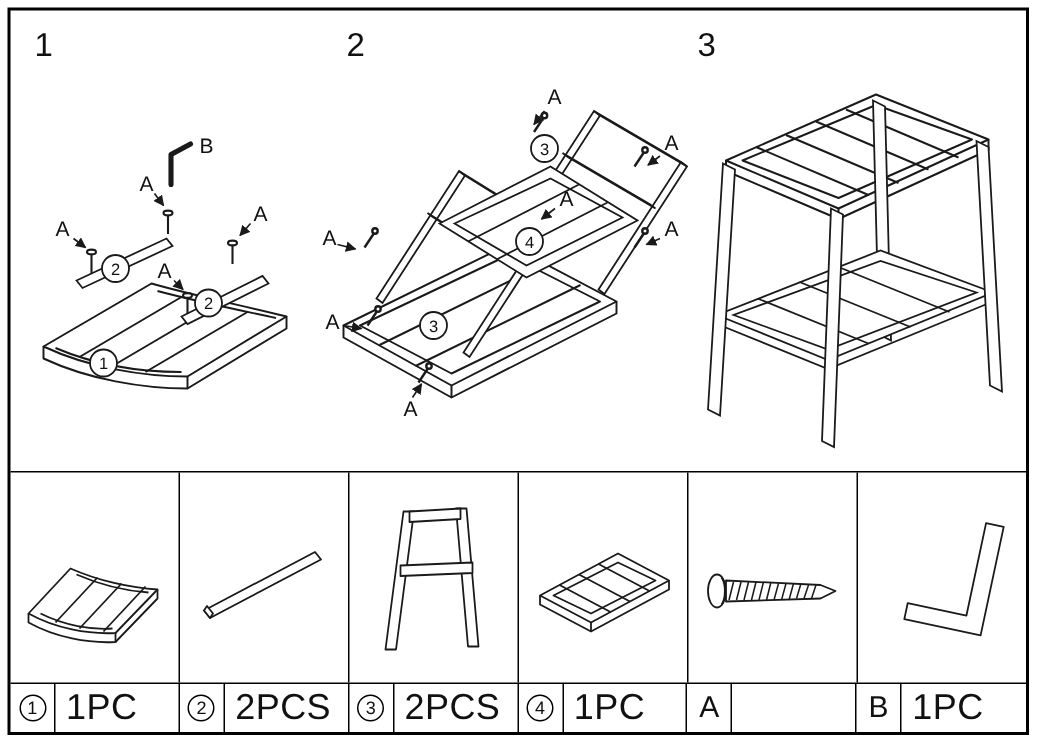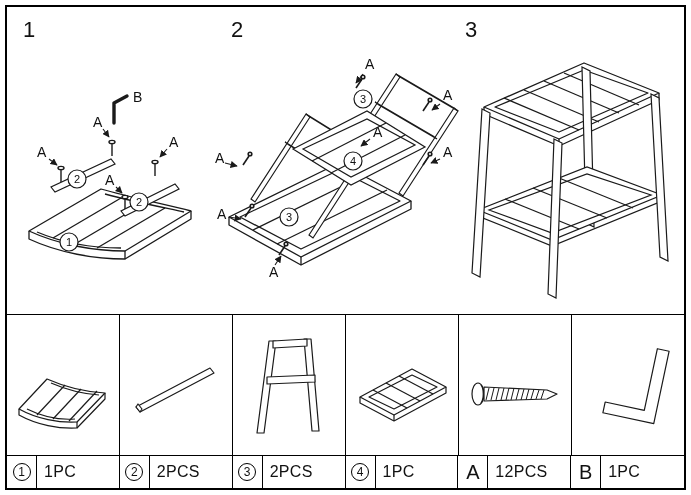--- a/index.html
+++ b/index.html
@@ -29,21 +29,21 @@
   .labels-row { flex:1; display:grid; grid-template-columns:repeat(6,1fr); border-top:1px solid #000; }
   .labels-row .lcell { border-right:1px solid #000; display:flex; align-items:stretch; }
   .labels-row .lcell:last-child { border-right:none; }
   .id-box { width:30px; border-right:1px solid #000; display:flex; align-items:center; justify-content:center; }
   .circled {
     width:18px; height:18px; border:1.5px solid #000; border-radius:50%;
     display:flex; align-items:center; justify-content:center;
     font-size:12px; line-height:1;
   }
   .plain-id { font-size:20px; }
-  .qty { display:flex; align-items:center; padding-left:7px; font-size:16px; letter-spacing:0.3px; }
+  .qty { display:flex; align-items:center; padding-left:7px; font-size:24px; letter-spacing:0.3px; }
 
   svg text { font-family:"Liberation Sans", sans-serif; fill:#111; }
 </style>
 </head>
 <body>
 
 <div class="page">
   <div class="sheet">
 
     <div class="steps">
@@ -321,21 +321,20 @@
         <div class="id-box">
           <span class="circled">4</span>
         </div>
         <div class="qty">1PC</div>
       </div>
 
       <div class="lcell">
         <div class="id-box">
           <span class="plain-id">A</span>
         </div>
-        <div class="qty">12PCS</div>
       </div>
 
       <div class="lcell">
         <div class="id-box">
           <span class="plain-id">B</span>
         </div>
         <div class="qty">1PC</div>
       </div>
 
     </div>

